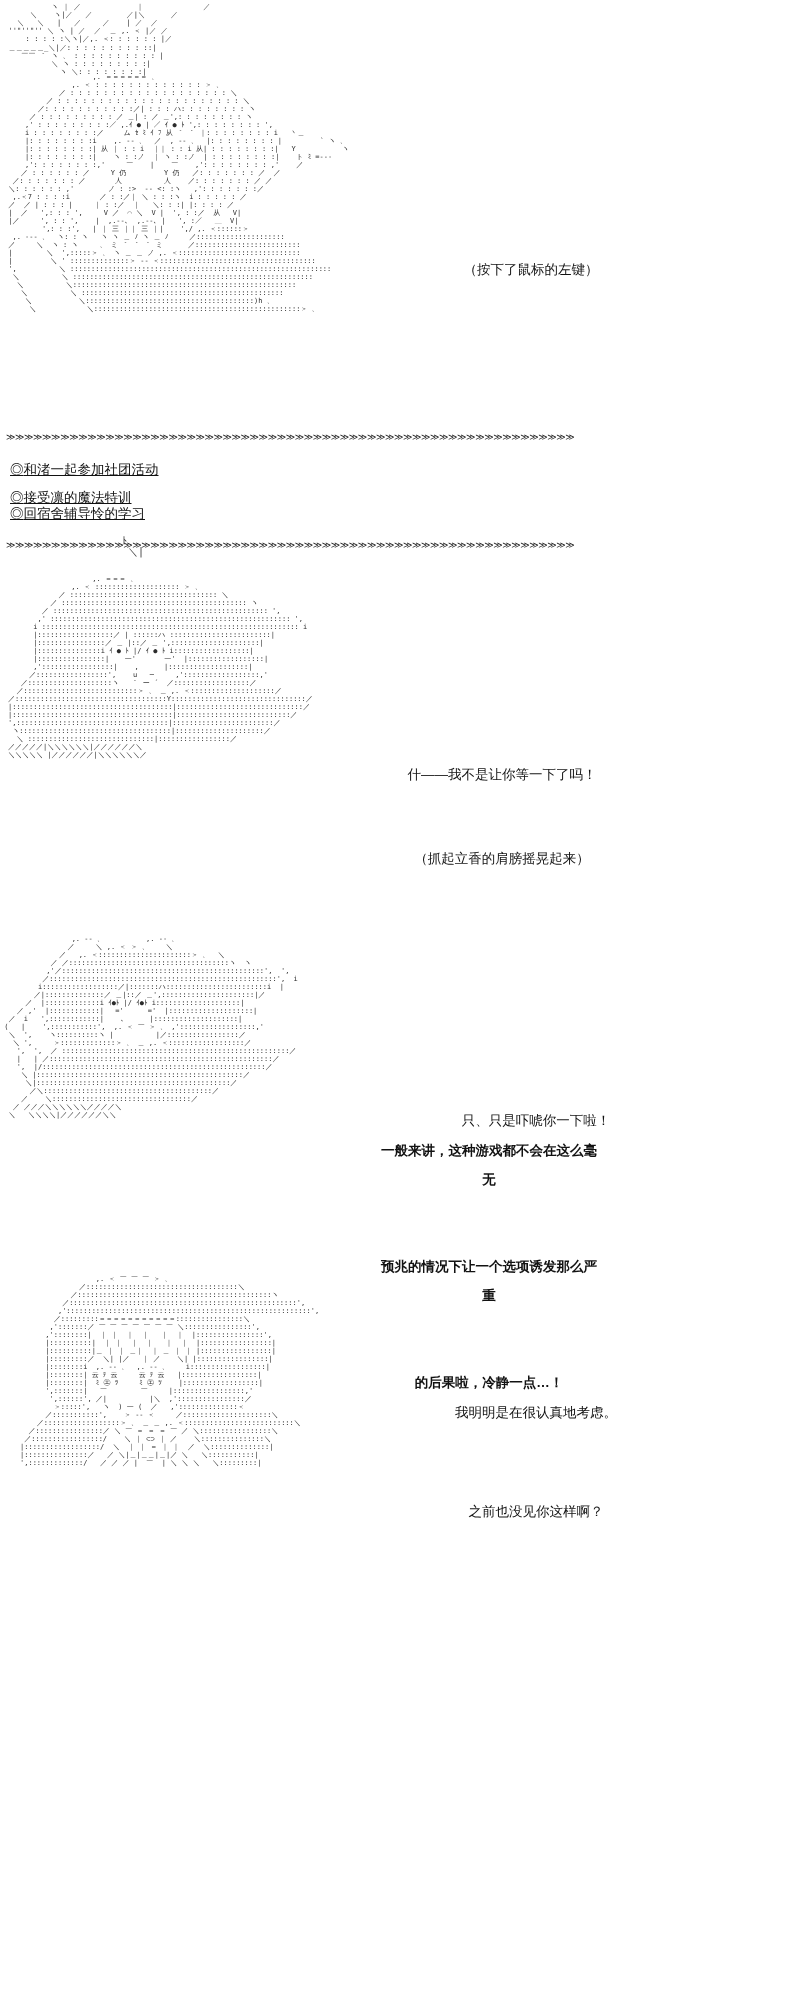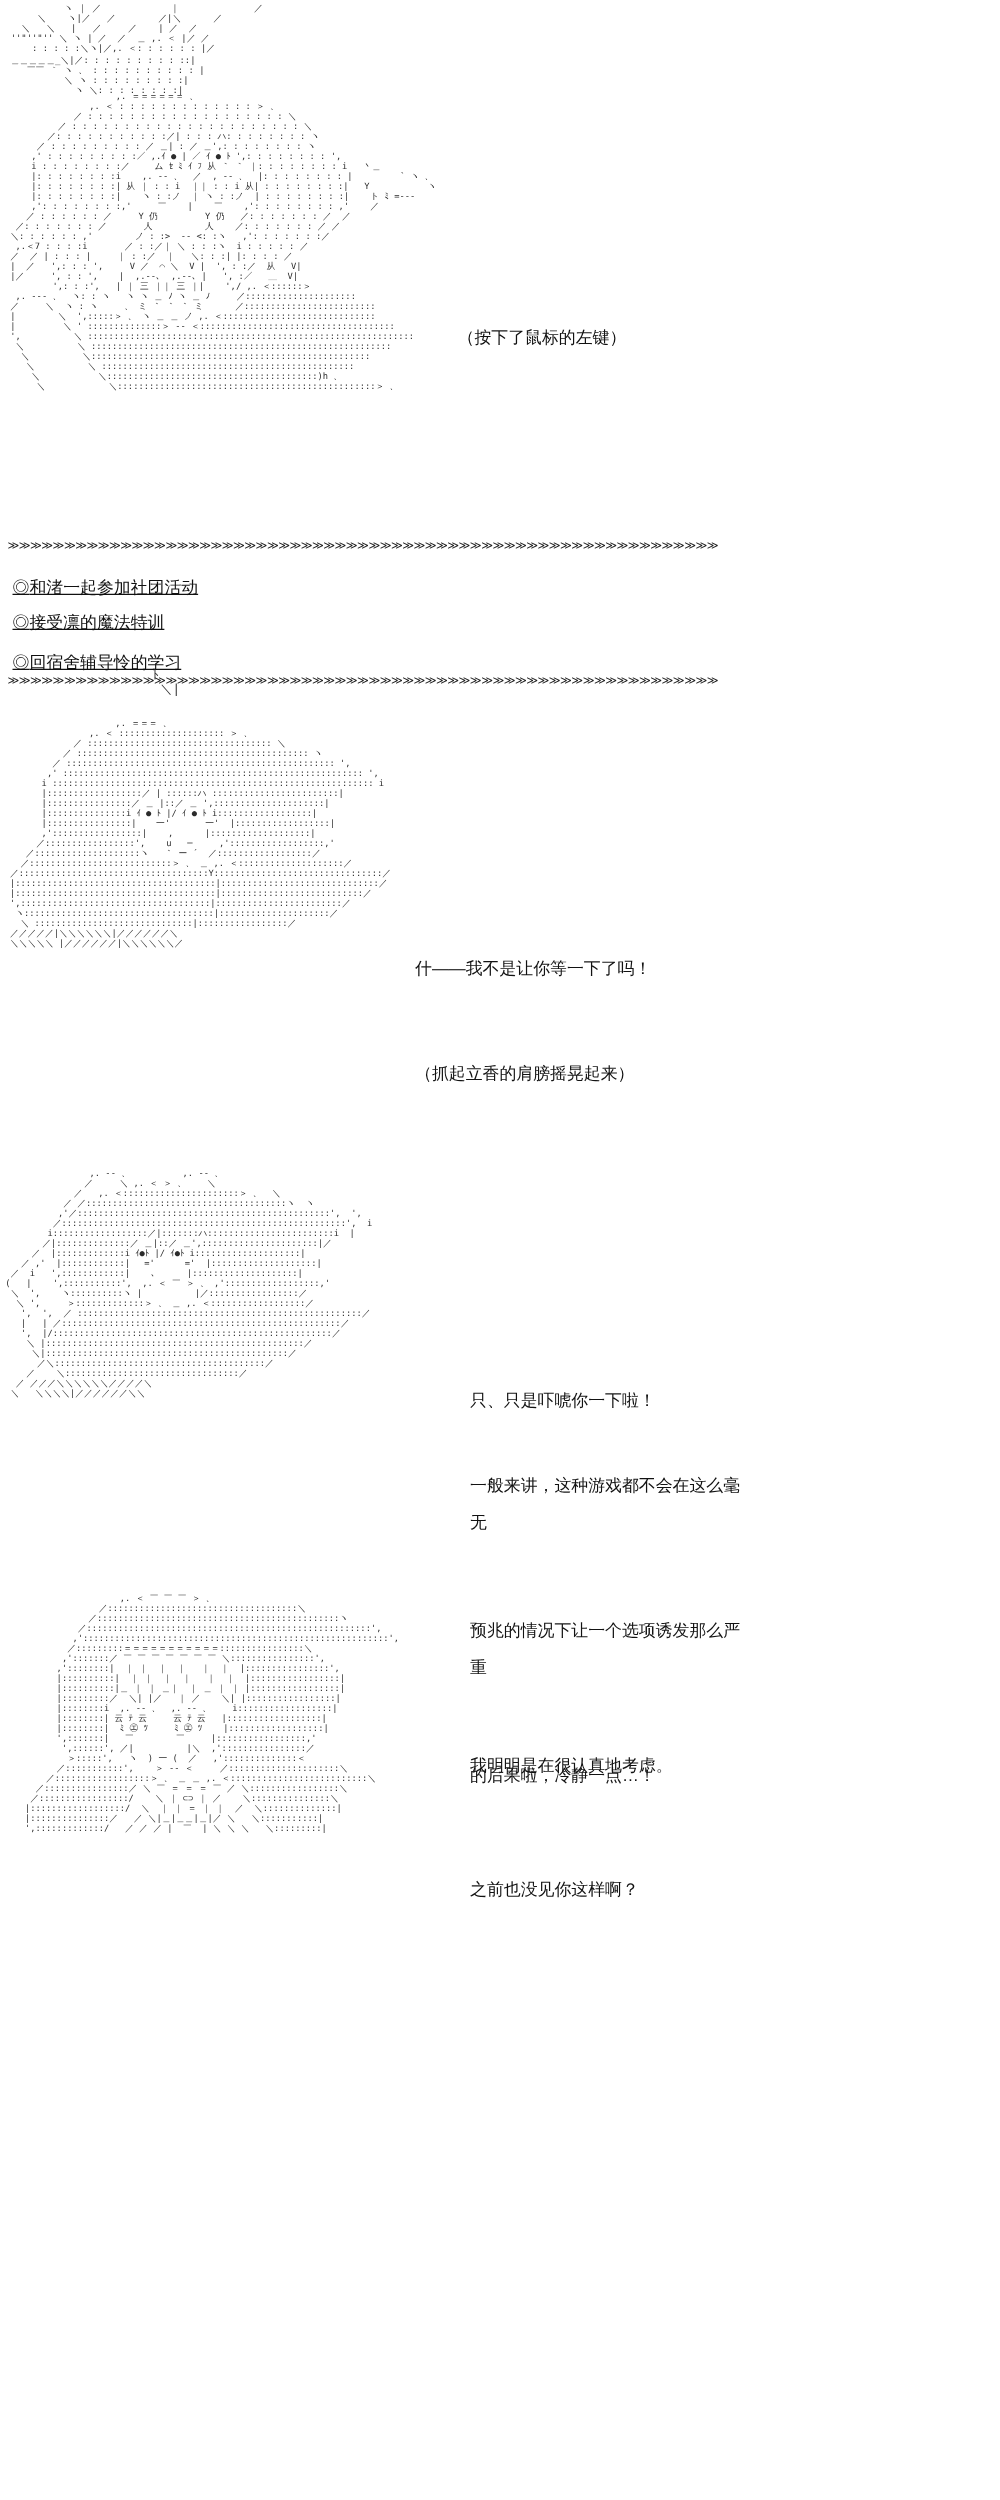--- a/index.html
+++ b/index.html
@@ -29,20 +29,21 @@
     color: #2b2b2b;
     position: absolute;
   }
   .dialog {
     position: absolute;
     font-family: "Liberation Sans", sans-serif;
     font-size: 13.5px;
     line-height: 26px;
     color: #121212;
     white-space: pre-wrap;
+    text-align: center;
   }
   .sep {
     position: absolute;
     font-family: "DejaVu Sans Mono", monospace;
     font-size: 9px;
     line-height: 10px;
     white-space: pre;
     color: #1d1d1d;
     letter-spacing: -0.4px;
   }
@@ -113,21 +114,21 @@
 </pre>
 
   <div class="dialog" style="left:366px; top:205px; width:330px;">
     <div>（按下了鼠标的左键）</div>
   </div>
 
   <div class="sep" style="left:6px; top:432px; width:790px;">≫≫≫≫≫≫≫≫≫≫≫≫≫≫≫≫≫≫≫≫≫≫≫≫≫≫≫≫≫≫≫≫≫≫≫≫≫≫≫≫≫≫≫≫≫≫≫≫≫≫≫≫≫≫≫≫≫≫≫≫≫≫≫</div>
 
   <div class="choice" style="left:10px; top:460px;"><span>◎</span><span>和渚一起参加社团活动</span></div>
   <div class="choice" style="left:10px; top:488px;"><span>◎</span><span>接受凛的魔法特训</span></div>
-  <div class="choice" style="left:10px; top:520px;"><span>◎</span><span>回宿舍辅导怜的学习</span></div>
+  <div class="choice" style="left:10px; top:504px;"><span>◎</span><span>回宿舍辅导怜的学习</span></div>
 
   <pre class="cursor" style="left:122px; top:525px;">ﾄ
  ＼|</pre>
 
   <div class="sep" style="left:6px; top:540px; width:790px;">≫≫≫≫≫≫≫≫≫≫≫≫≫≫≫≫≫≫≫≫≫≫≫≫≫≫≫≫≫≫≫≫≫≫≫≫≫≫≫≫≫≫≫≫≫≫≫≫≫≫≫≫≫≫≫≫≫≫≫≫≫≫≫</div>
 
   <pre class="aa" style="left:8px; top:568px; width:400px; font-size:7.0px; line-height:8.0px;">                    ,. ＝＝＝ 、
                ,. ＜ :::::::::::::::::::: ＞ 、
             ／ ::::::::::::::::::::::::::::::::::: ＼
           ／ :::::::::::::::::::::::::::::::::::::::::::: ヽ
@@ -178,21 +179,21 @@
       ＼|::::::::::::::::::::::::::::::::::::::::::::::／
        ／＼::::::::::::::::::::::::::::::::::::::::／
      ／    ＼:::::::::::::::::::::::::::::::::／
    ／ ／／／＼＼＼＼＼＼／／／／＼
   ＼   ＼＼＼＼|／／／／／／＼＼
 </pre>
 
   <div class="dialog" style="left:376px; top:1056px; width:320px;">
     <div>只、只是吓唬你一下啦！</div>
   </div>
-  <div class="dialog" style="left:376px; top:1116px; width:226px; line-height:29px;">
+  <div class="dialog" style="left:376px; top:1078px; width:226px; line-height:29px;font-weight:bold;">
     <div>一般来讲，这种游戏都不会在这么毫无</div>
     <div>预兆的情况下让一个选项诱发那么严重</div>
     <div>的后果啦，冷静一点…！</div>
   </div>
 
   <pre class="aa" style="left:20px; top:1268px; width:420px; font-size:7.0px; line-height:8.0px;">                  ,. ＜ ￣ ￣ ￣ ＞ 、
               ／::::::::::::::::::::::::::::::::::::＼
             ／::::::::::::::::::::::::::::::::::::::::::::::ヽ
           ／::::::::::::::::::::::::::::::::::::::::::::::::::::::',
          ,'::::::::::::::::::::::::::::::::::::::::::::::::::::::::::',

